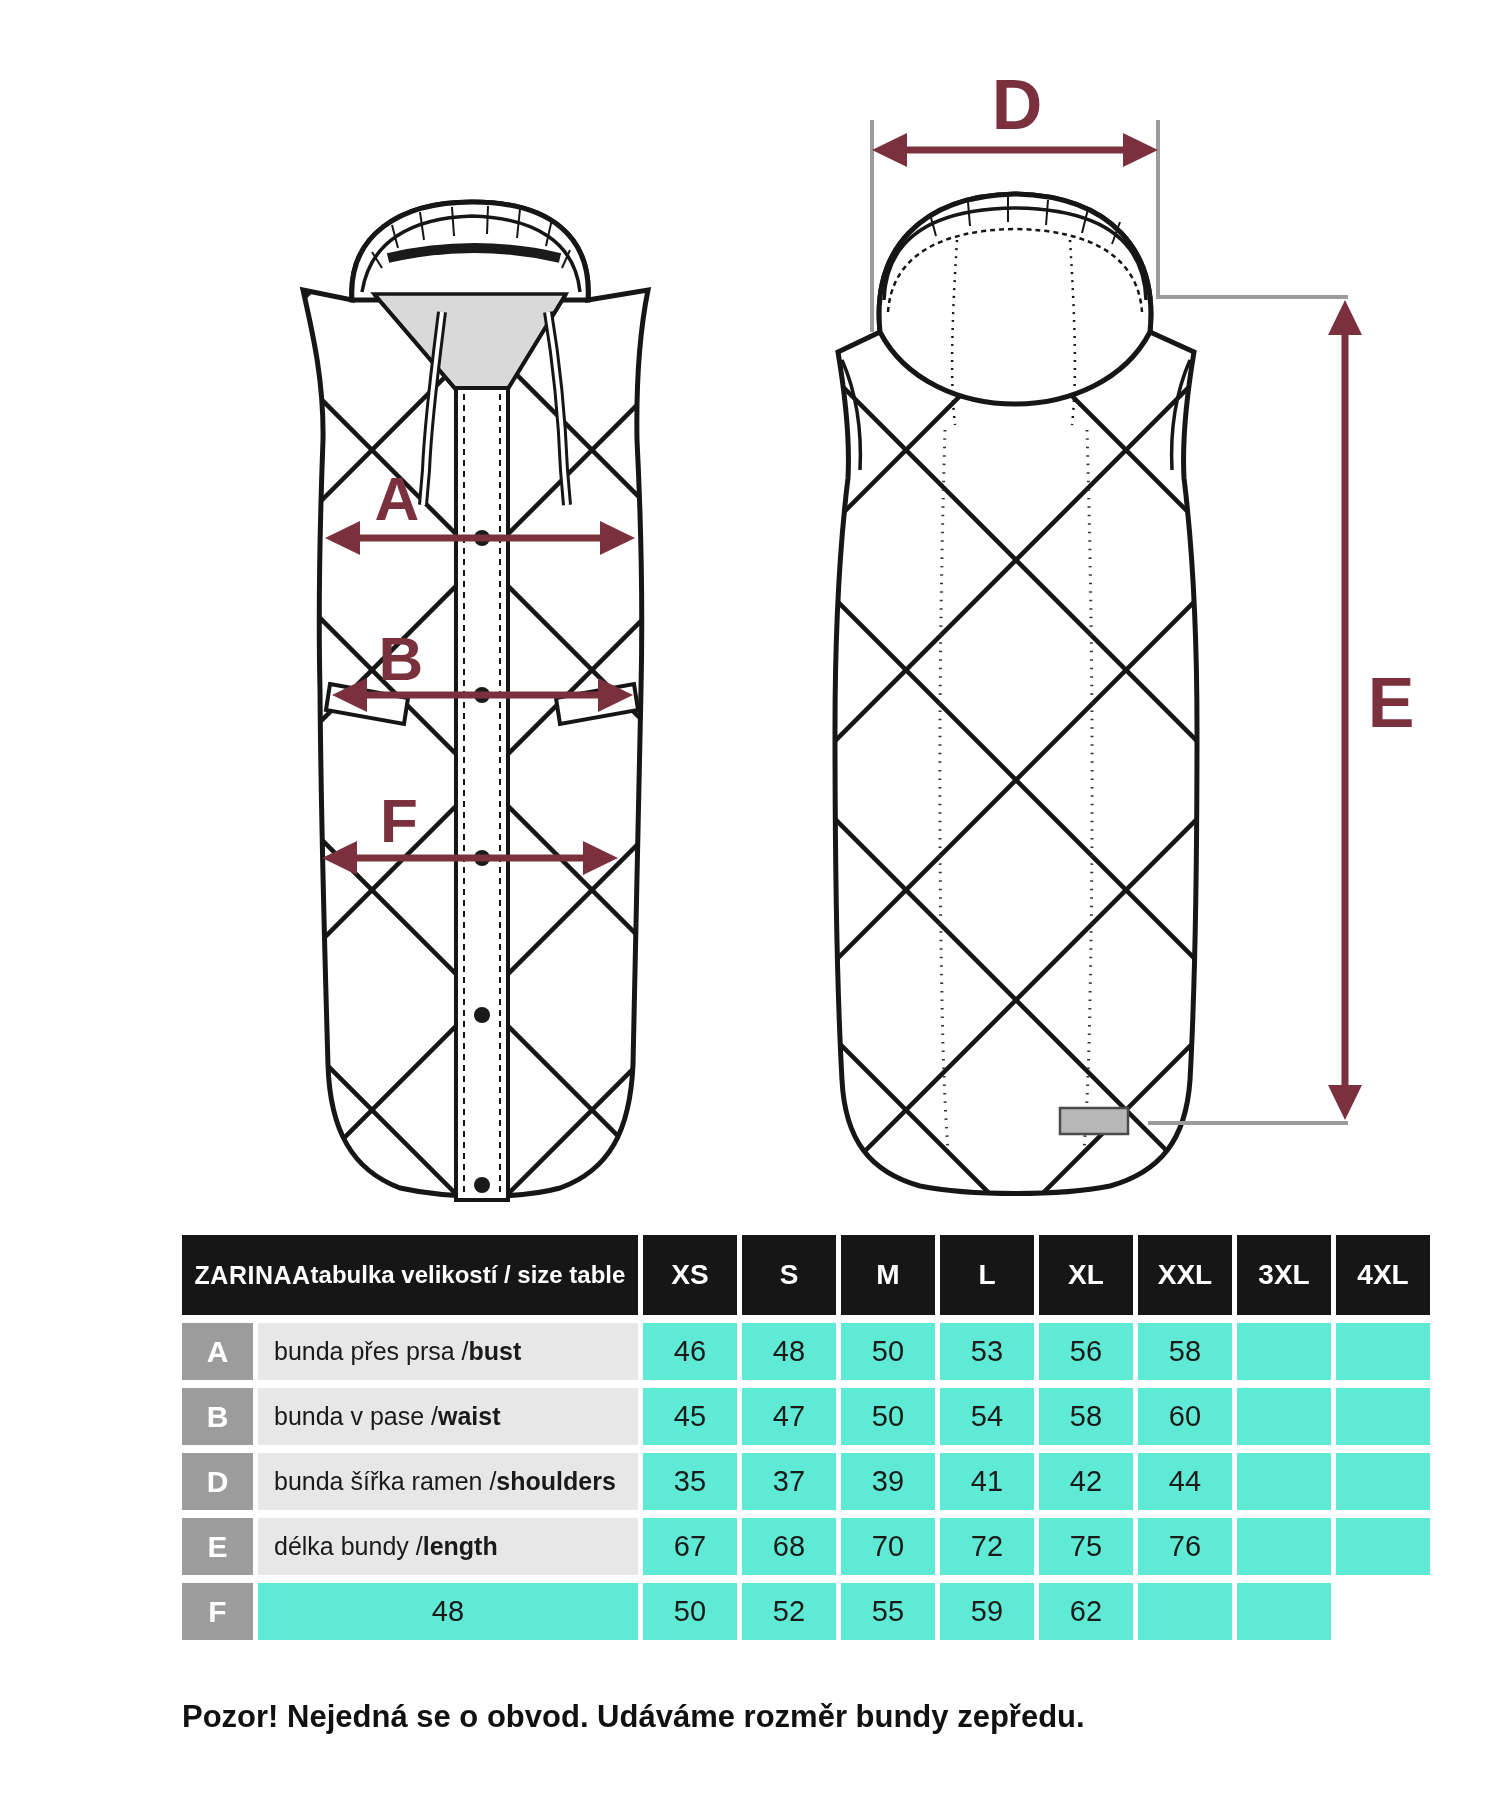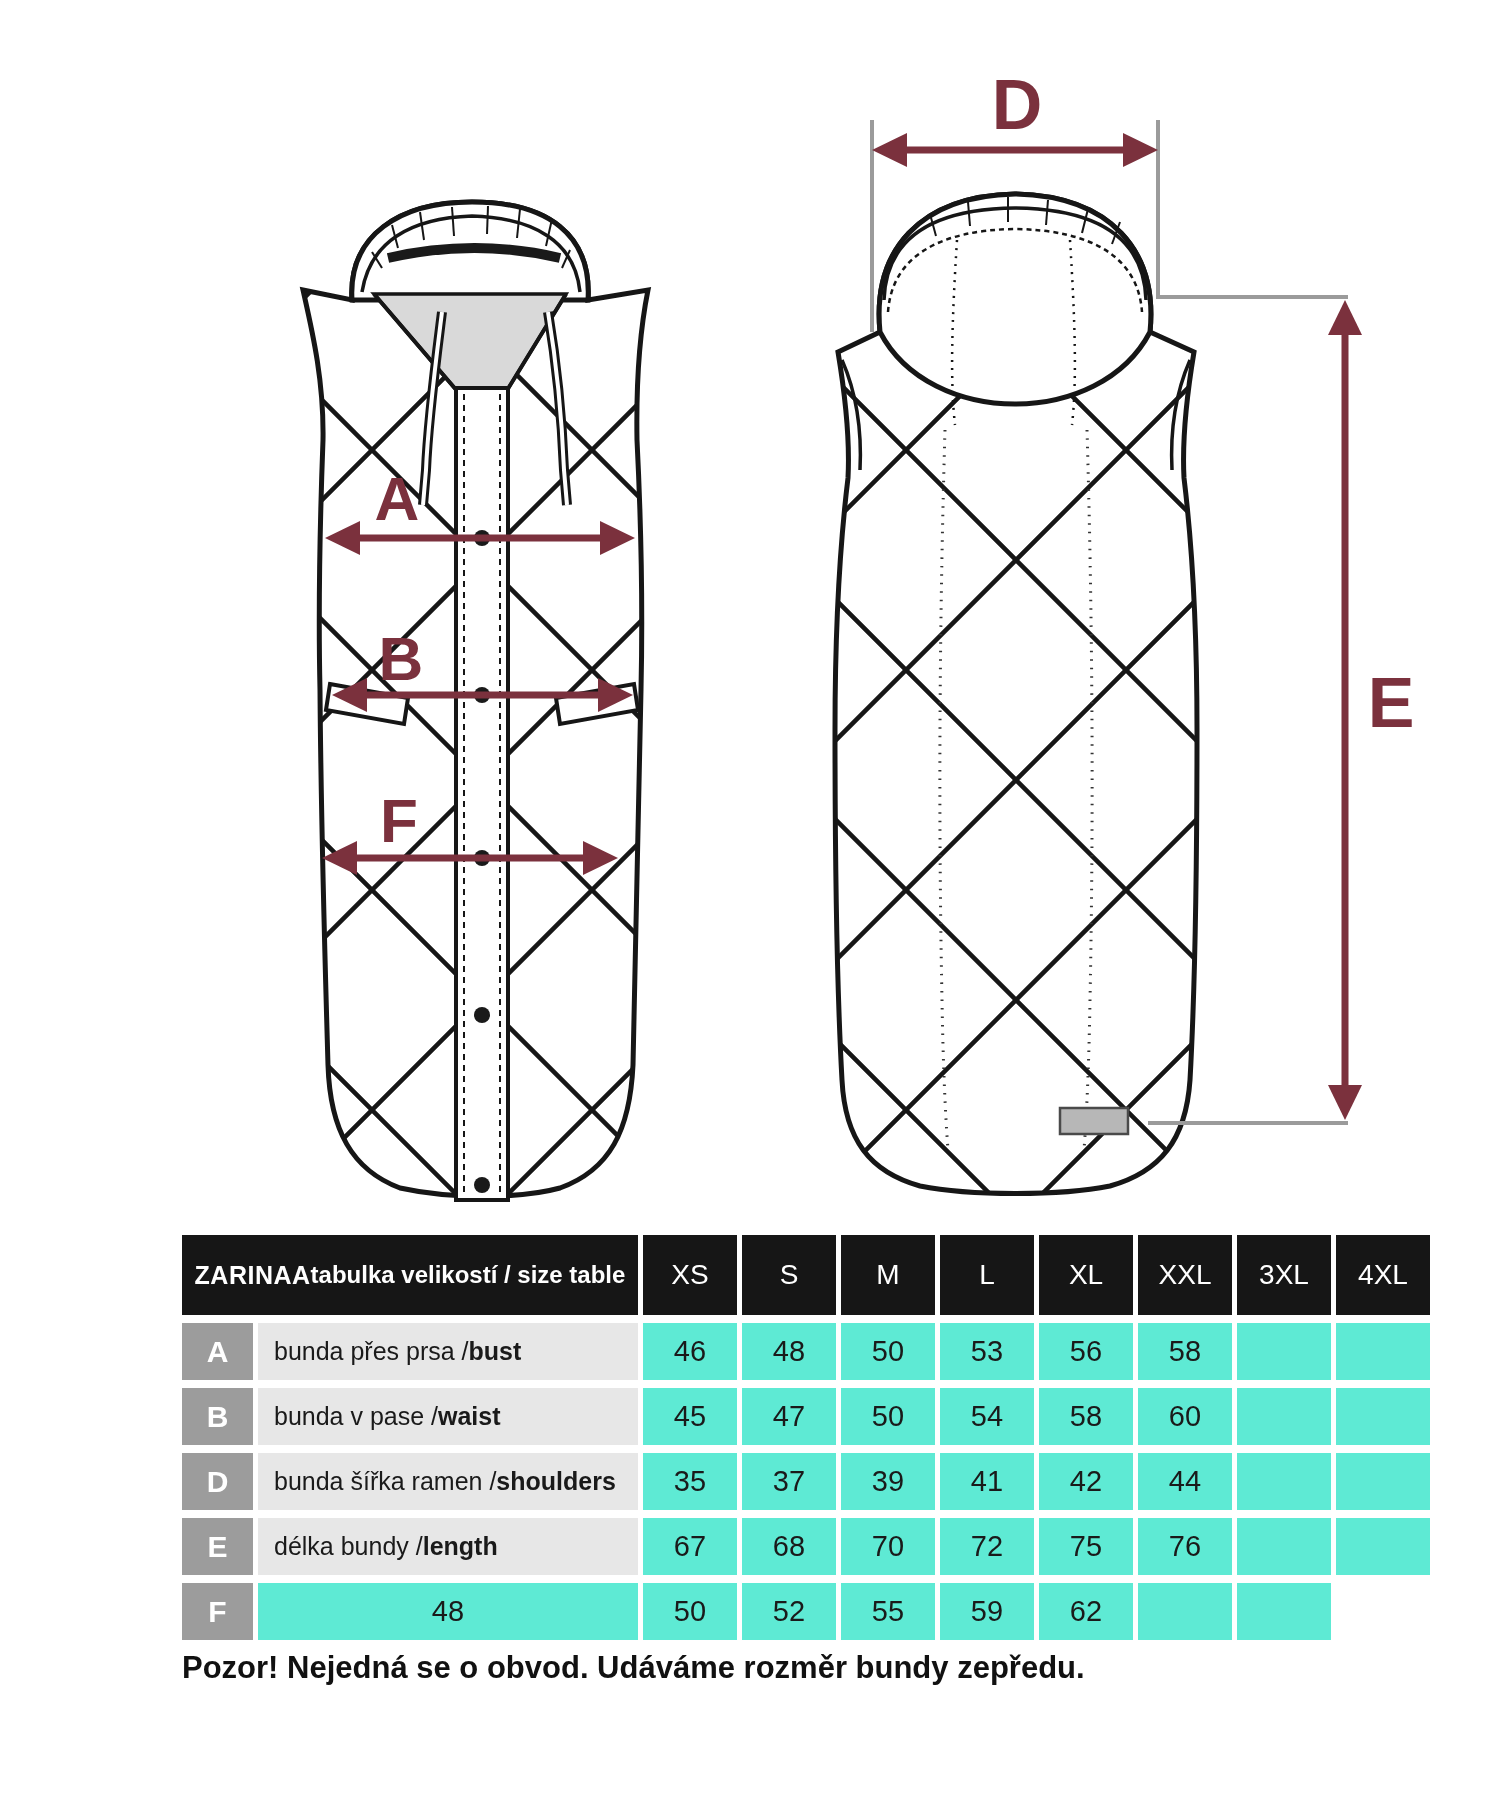--- a/index.html
+++ b/index.html
@@ -17,29 +17,29 @@
 
   
   .size-table{position:absolute;left:182px;top:1235px;display:grid;
               grid-template-columns:71px 380px repeat(8,94px);
               column-gap:5px;row-gap:8px;}
   .th-main{grid-column:1/3;background:#161616;color:#fff;height:80px;
            display:flex;flex-direction:row;justify-content:center;align-items:center;text-align:center;}
   .th-main .t1{font-size:25px;font-weight:bold;letter-spacing:.5px;}
   .th-main .t2{font-size:24px;font-weight:bold;}
   .th-size{background:#161616;color:#fff;height:80px;display:flex;align-items:center;justify-content:center;
-           font-size:28px;font-weight:normal;}
+           font-size:28px;font-weight:bold;}
   .badge{background:#9c9c9c;color:#fff;height:57px;display:flex;align-items:center;justify-content:center;
          font-size:30px;font-weight:bold;}
   .rlabel{background:#e7e7e7;color:#1a1a1a;height:57px;display:flex;align-items:center;
           padding-left:16px;font-size:25px;box-sizing:border-box;white-space:nowrap;}
   .rlabel b{font-weight:bold;}
   .val{background:#5eead4;color:#1a1a1a;height:57px;display:flex;align-items:center;justify-content:center;
        font-size:29px;}
-  .foot-note{position:absolute;left:182px;top:1650px;font-size:31px;font-weight:bold;color:#111;}
+  .foot-note{position:absolute;left:182px;top:1699px;font-size:31px;font-weight:bold;color:#111;}
 </style>
 </head>
 <body>
 
 <div class="canvas">
 
   <svg class="diagram-svg" width="1500" height="1230" viewBox="0 0 1500 1230">
     <defs>
       <clipPath id="clipFront">
         <path d="M 303,290 L 352,300 C 348,235 400,202 472,202 C 548,202 592,235 588,300

